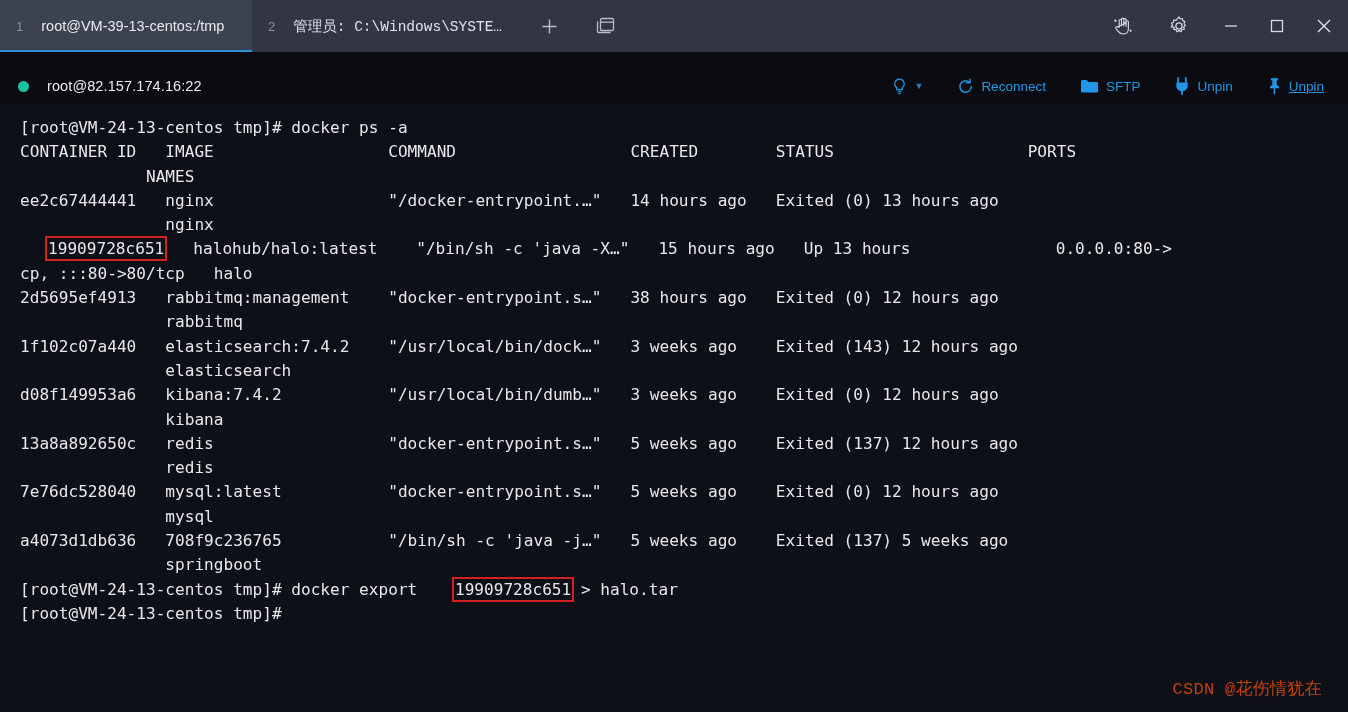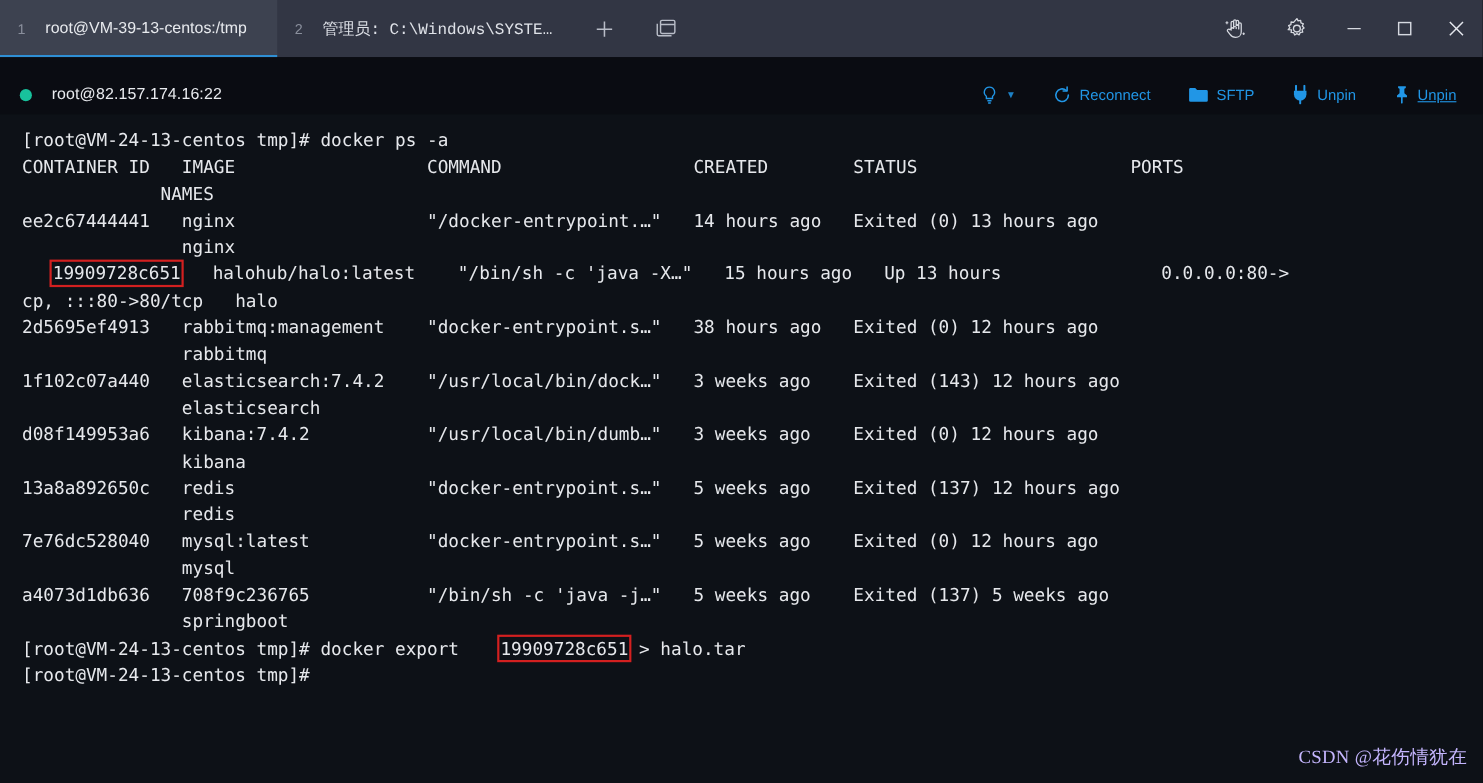--- a/index.html
+++ b/index.html
@@ -135,25 +135,25 @@
 
   .hl {
     position: relative;
     outline: 2px solid #d32020;
     outline-offset: 1px;
     margin-left: 28px;
   }
 
   #watermark {
     position: absolute;
-    right: 14px;
+    right: 26px;
     bottom: 12px;
-    color: #c4b5fd;
+    color: #c2410c;
     font-size: 17px;
-    font-family: Liberation Serif, serif;
+    font-family: Liberation Mono, monospace;
     letter-spacing: .3px;
   }
 </style>
 </head>
 <body>
 
 <div id="titlebar">
 
   <div class="tab active">
     <span class="tab-index">1</span>

